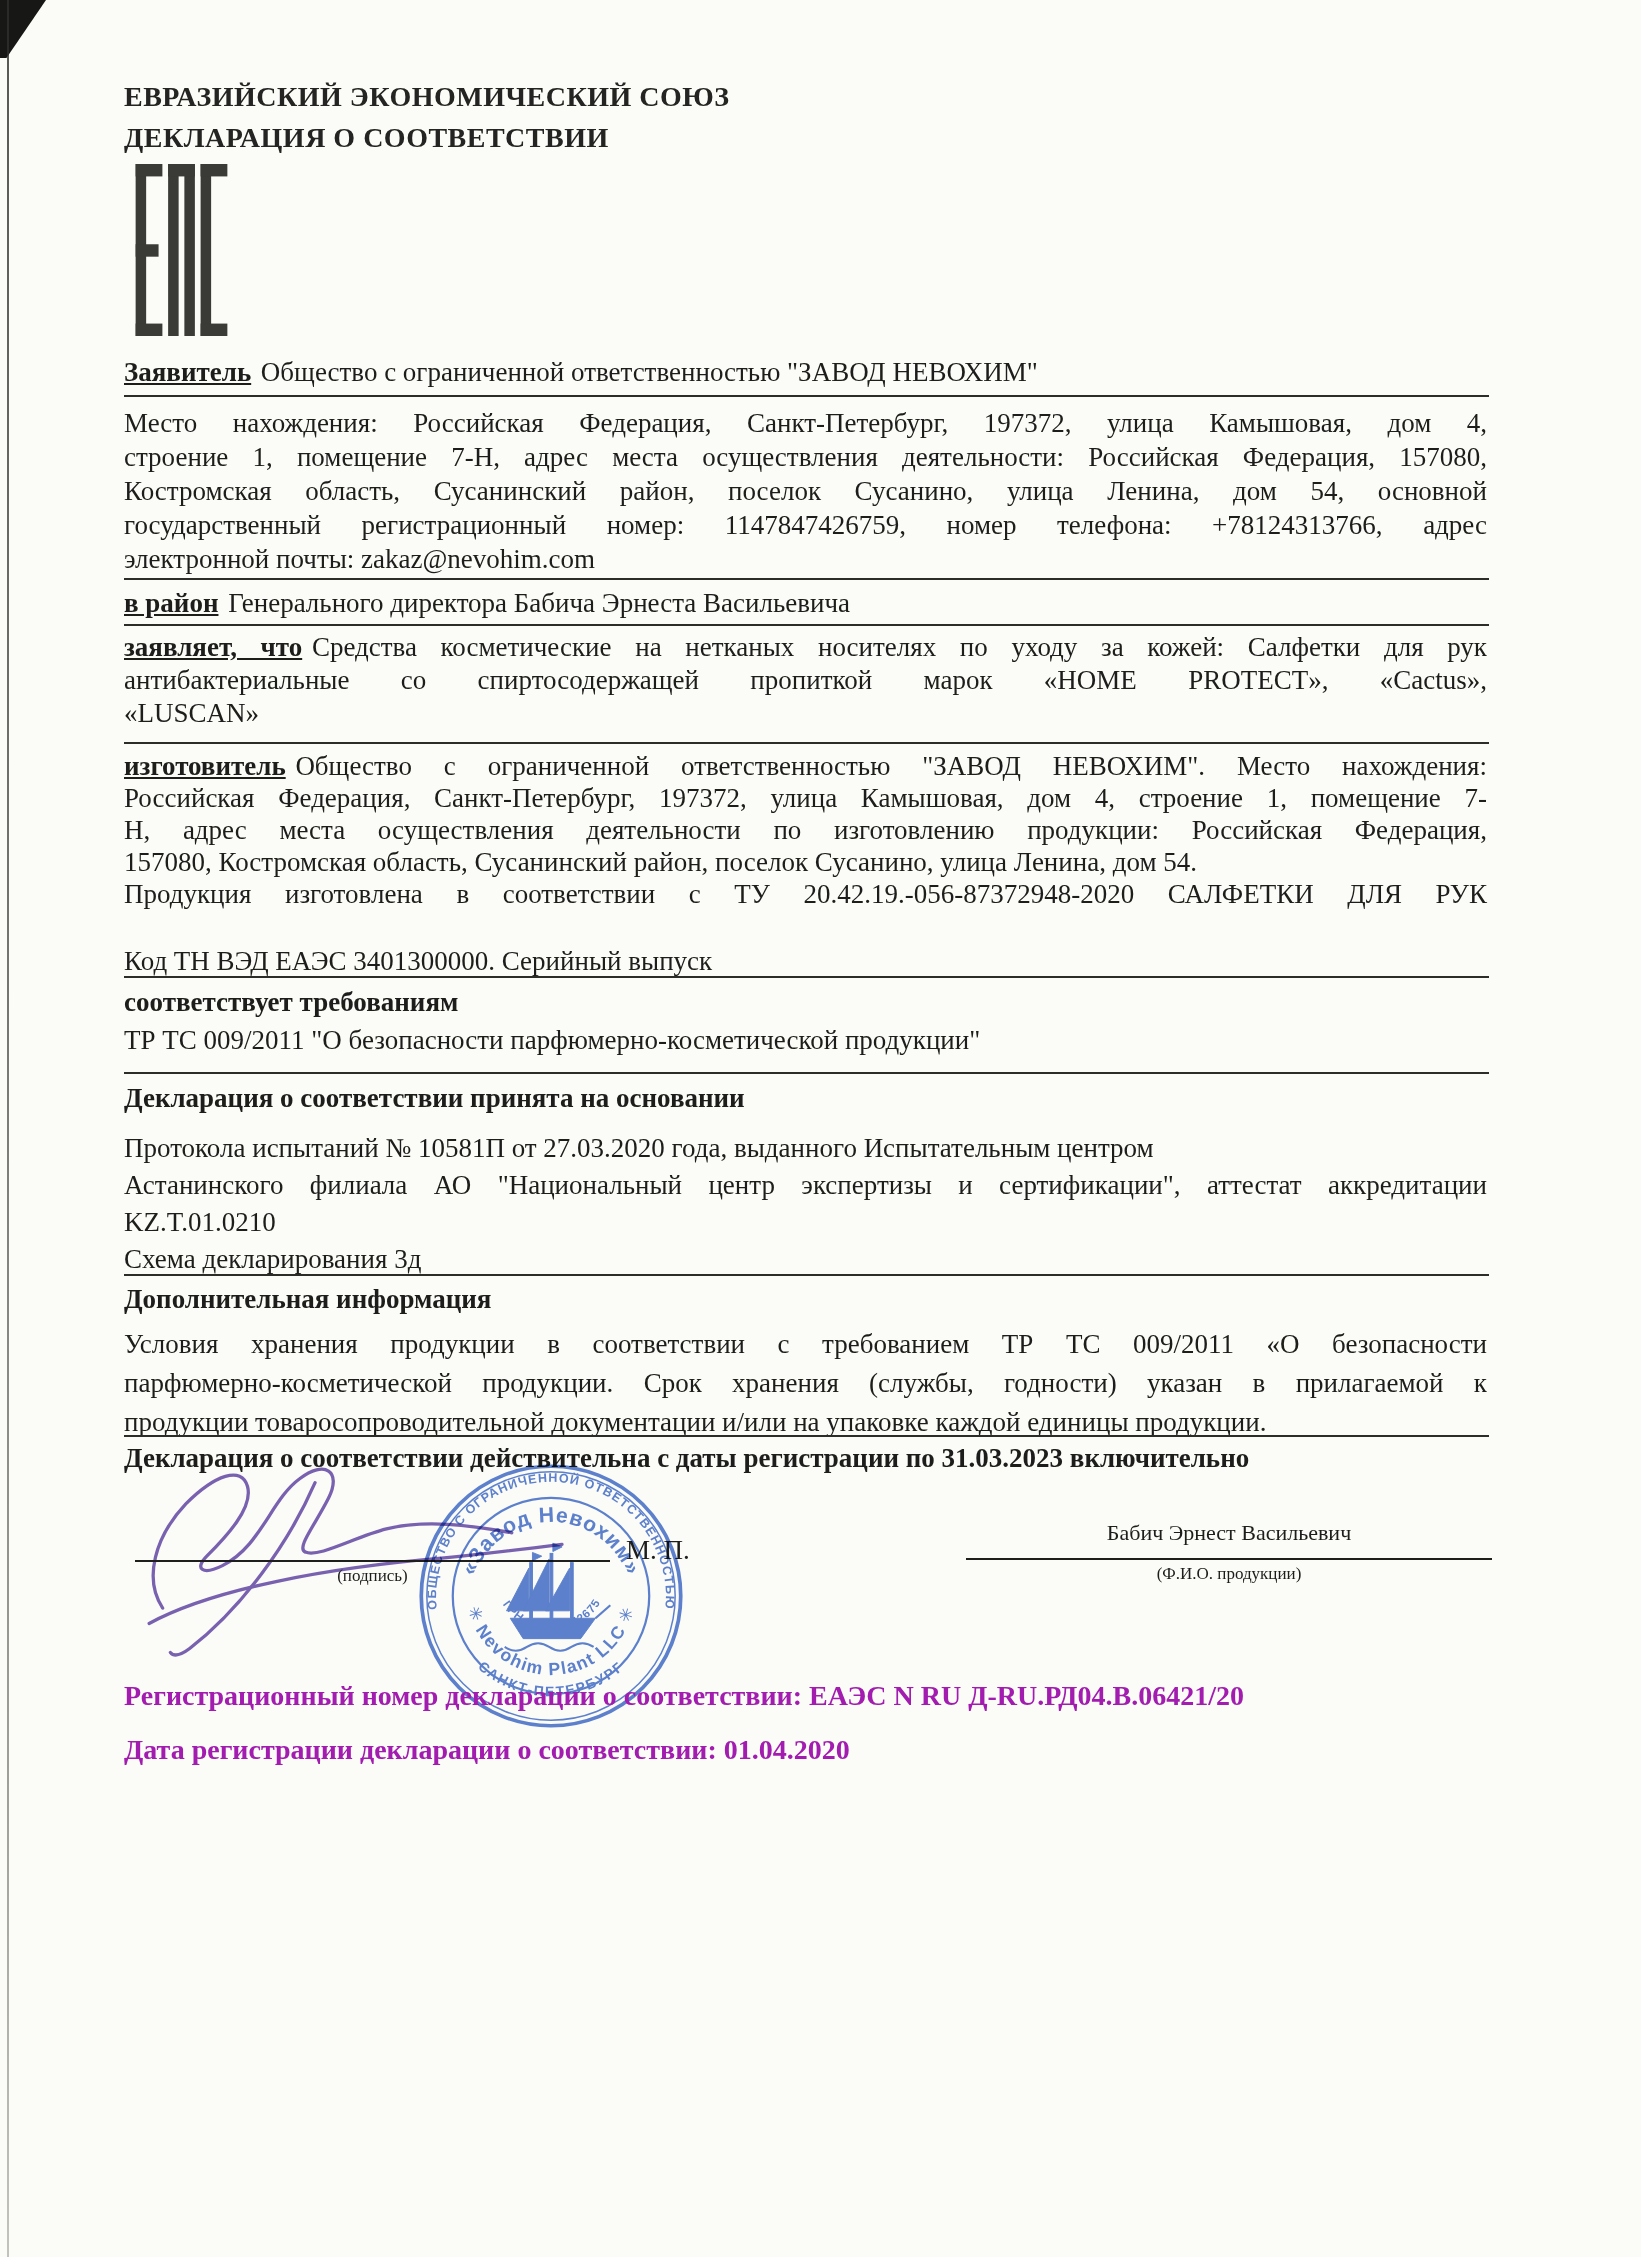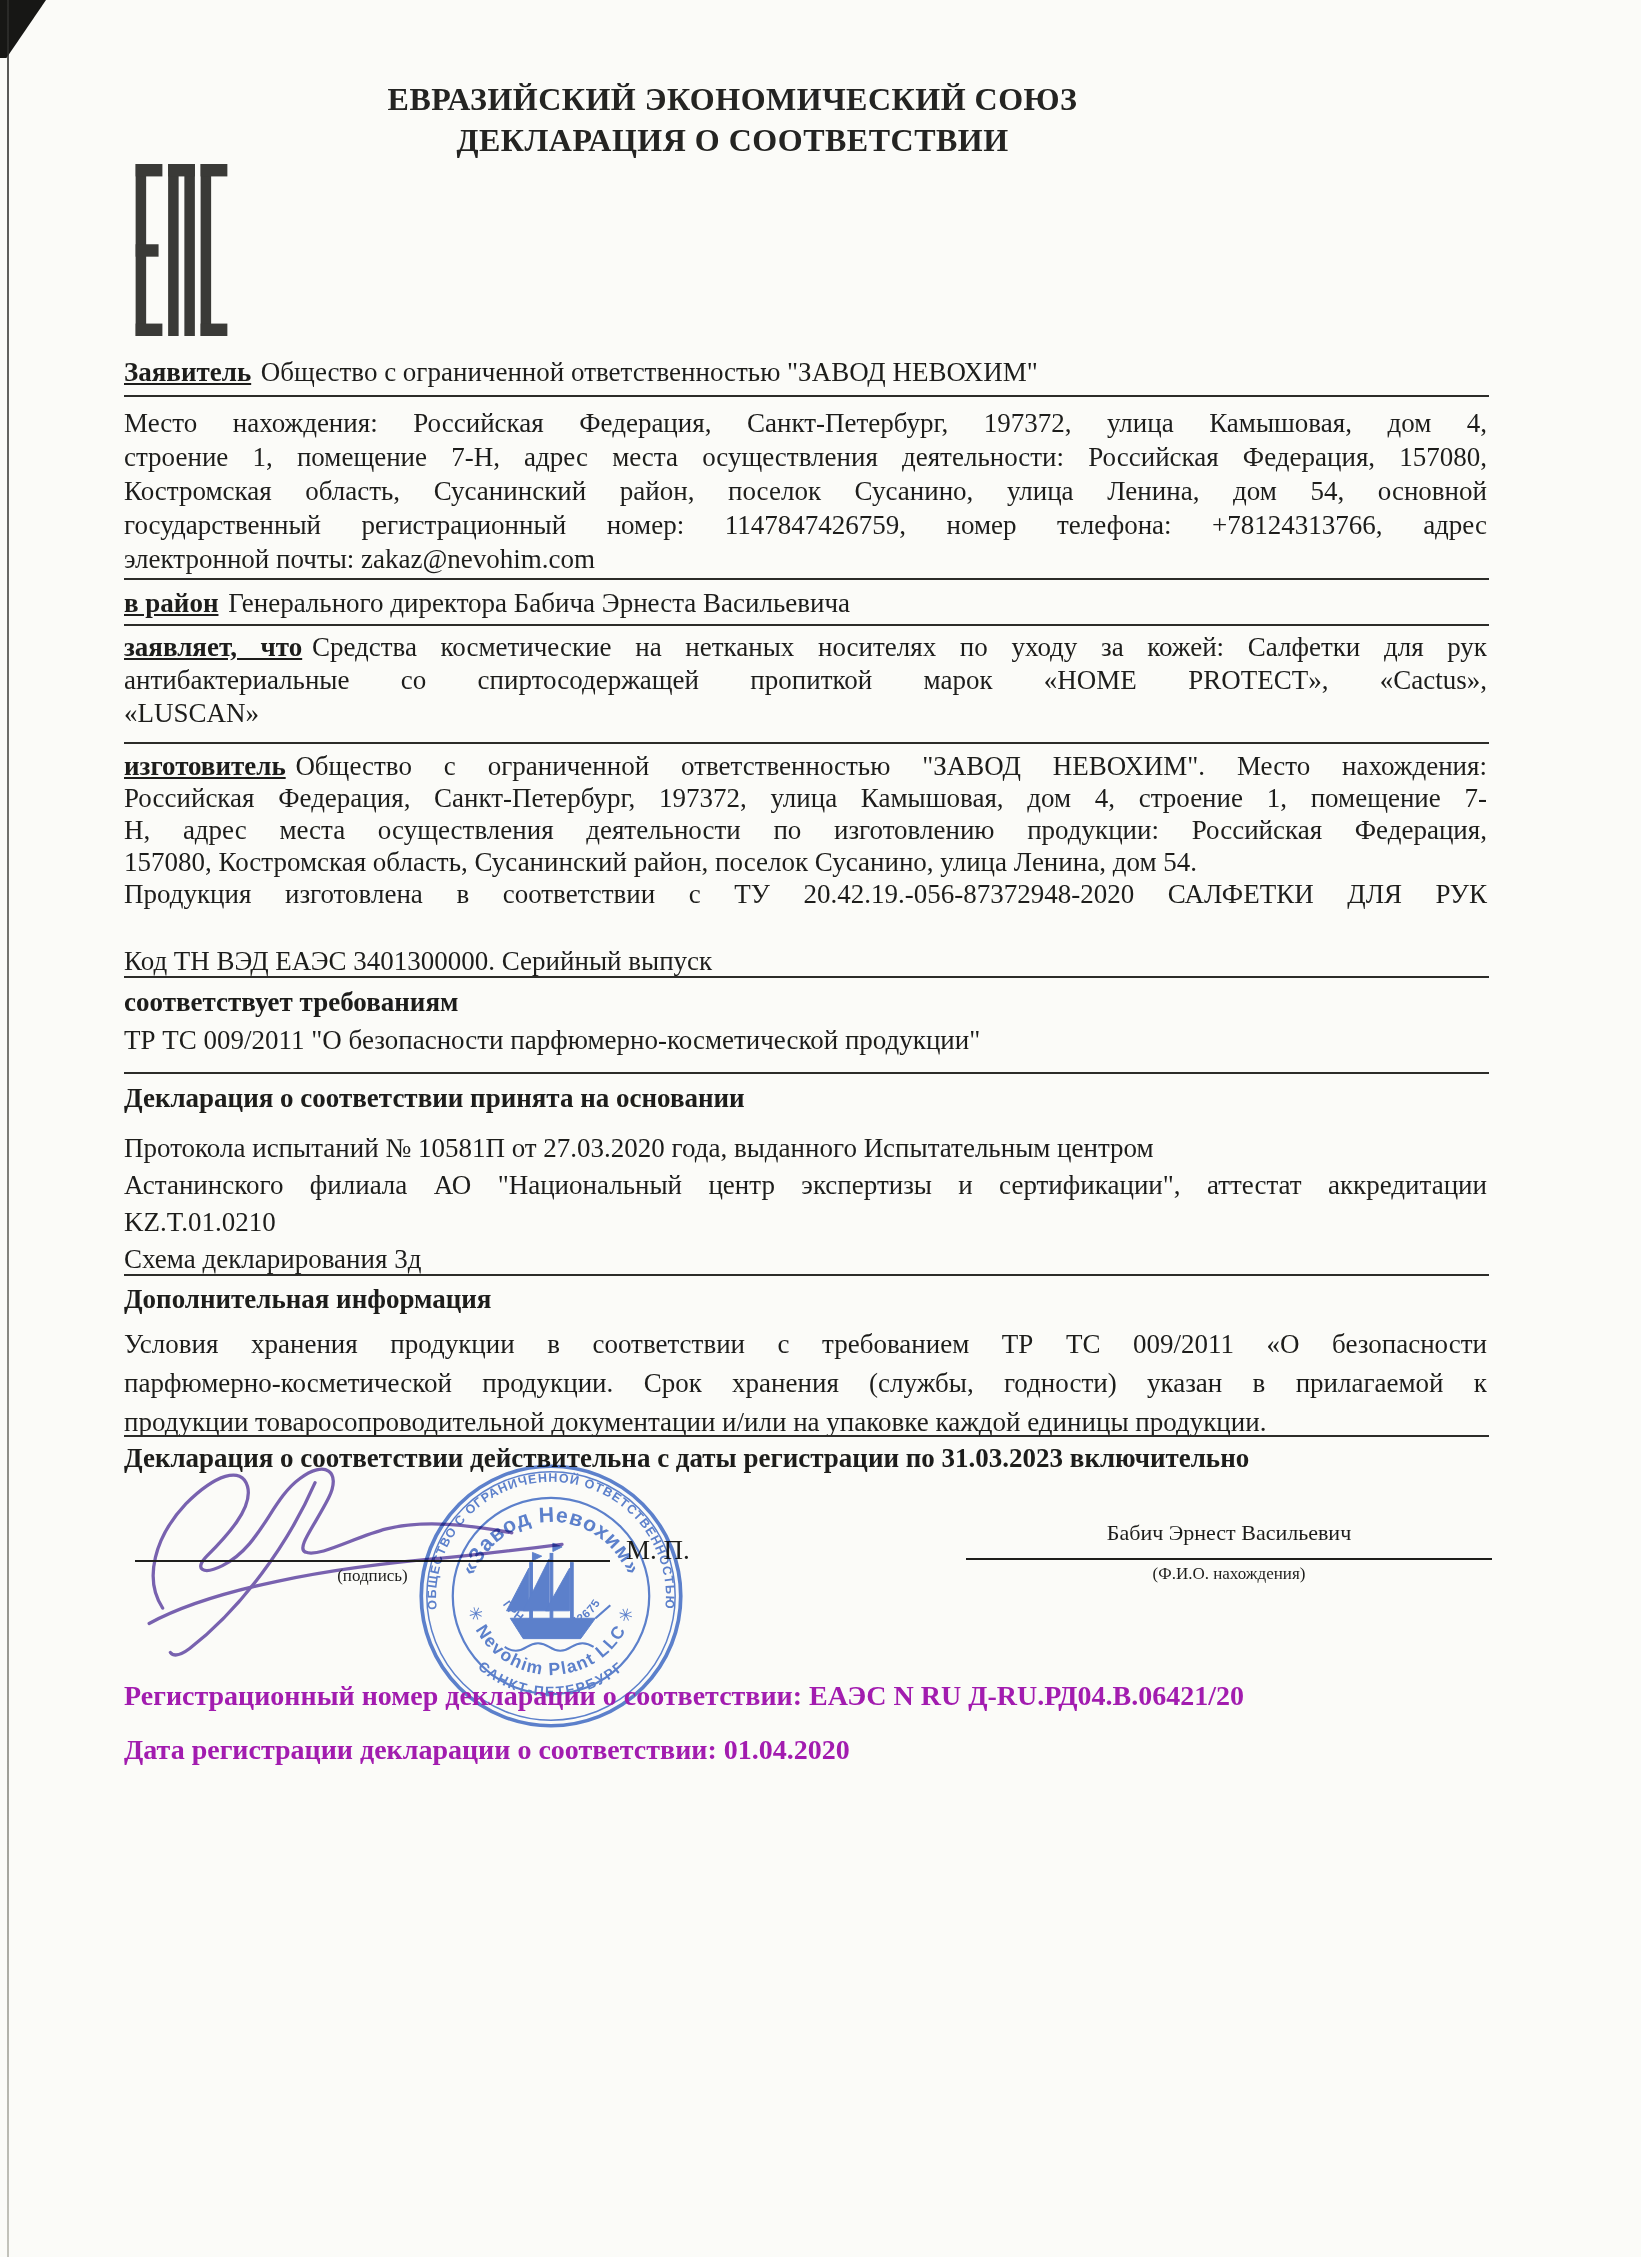--- a/index.html
+++ b/index.html
@@ -7,22 +7,22 @@
     position:relative; width:1641px; height:2257px; margin:0 auto;
     background:#fbfbf8; overflow:hidden;
     font-family:"Liberation Serif","DejaVu Serif",serif; color:#1d1d1b;
   }
   .abs { position:absolute; }
   .blk { position:absolute; left:124px; width:1363px; font-size:27px; line-height:34px; }
   .j { text-align:justify; text-align-last:justify; }
   .b { font-weight:bold; }
   .lbl { font-weight:bold; margin-right:9.7px;text-decoration:underline; }
   .rule { position:absolute; left:124px; width:1365px; height:0; border-top:2.9px solid #2c2c29; }
-  .title { position:absolute; left:124px; width:1217px; text-align:center;
-           font-weight:bold; font-size:32px; letter-spacing:0.5px; color:#242422; }
+  .title { position:absolute; left:124px; width:1217px; text-align:left;
+           font-weight:bold; font-size:28px; letter-spacing:0.5px; color:#242422; }
   .caption { font-size:17px; }
   .sigline { position:absolute; height:0; border-top:2.9px solid #1e1e1c; }
   .center { text-align:center; }
   .edge-line { position:absolute; left:6.8px; top:0; width:1.9px; height:2257px;
                background:linear-gradient(#2e2e2c 0%, #55554f 45%, #8a8a82 80%, #b5b5ac 100%); opacity:.8; }
   .corner-mark { position:absolute; left:0; top:0; width:46px; height:58px; background:#171715;
                  clip-path:polygon(0 0, 100% 0, 14% 100%, 0 100%); }
   .stamp-svg { position:absolute; left:412px; top:1457px; width:278px; height:278px;
                mix-blend-mode:multiply; opacity:.9; }
   .stamp-svg text { fill:#4b74cc; font-family:"Liberation Sans","DejaVu Sans",sans-serif; }
@@ -128,21 +128,21 @@
     </g>
   </svg>
 
   <div class="sigline" style="top:1560px; left:135px; width:475px;"></div>
   <div class="abs caption center" style="top:1566px; left:135px; width:475px;">(подпись)</div>
 
   <div class="abs" style="top:1535px; left:626px; font-size:27px;">М. П.</div>
 
   <div class="abs center" style="top:1520px; left:966px; width:526px; font-size:22px;">Бабич Эрнест Васильевич</div>
   <div class="sigline" style="top:1558px; left:966px; width:526px;"></div>
-  <div class="abs caption center" style="top:1564px; left:966px; width:526px;">(Ф.И.О. нахождения)</div>
+  <div class="abs caption center" style="top:1564px; left:966px; width:526px;">(Ф.И.О. продукции)</div>
 
   <svg class="stamp-svg" viewBox="0 0 300 300">
     <defs>
       <path id="arcTopOuter" d="M 41,210 A 124,124 0 1 1 259,210"></path>
       <path id="arcBottomOuter" d="M 46,196 A 118,118 0 0 0 254,196"></path>
       <path id="arcTopInner" d="M 68,190 A 88,88 0 1 1 232,190"></path>
       <path id="arcBottomInner" d="M 62,170 A 92,92 0 0 0 238,170"></path>
       <path id="arcOgrn" d="M 96,156 A 62,62 0 0 0 204,156"></path>
     </defs>
     <g fill="none" stroke="#4b74cc">

